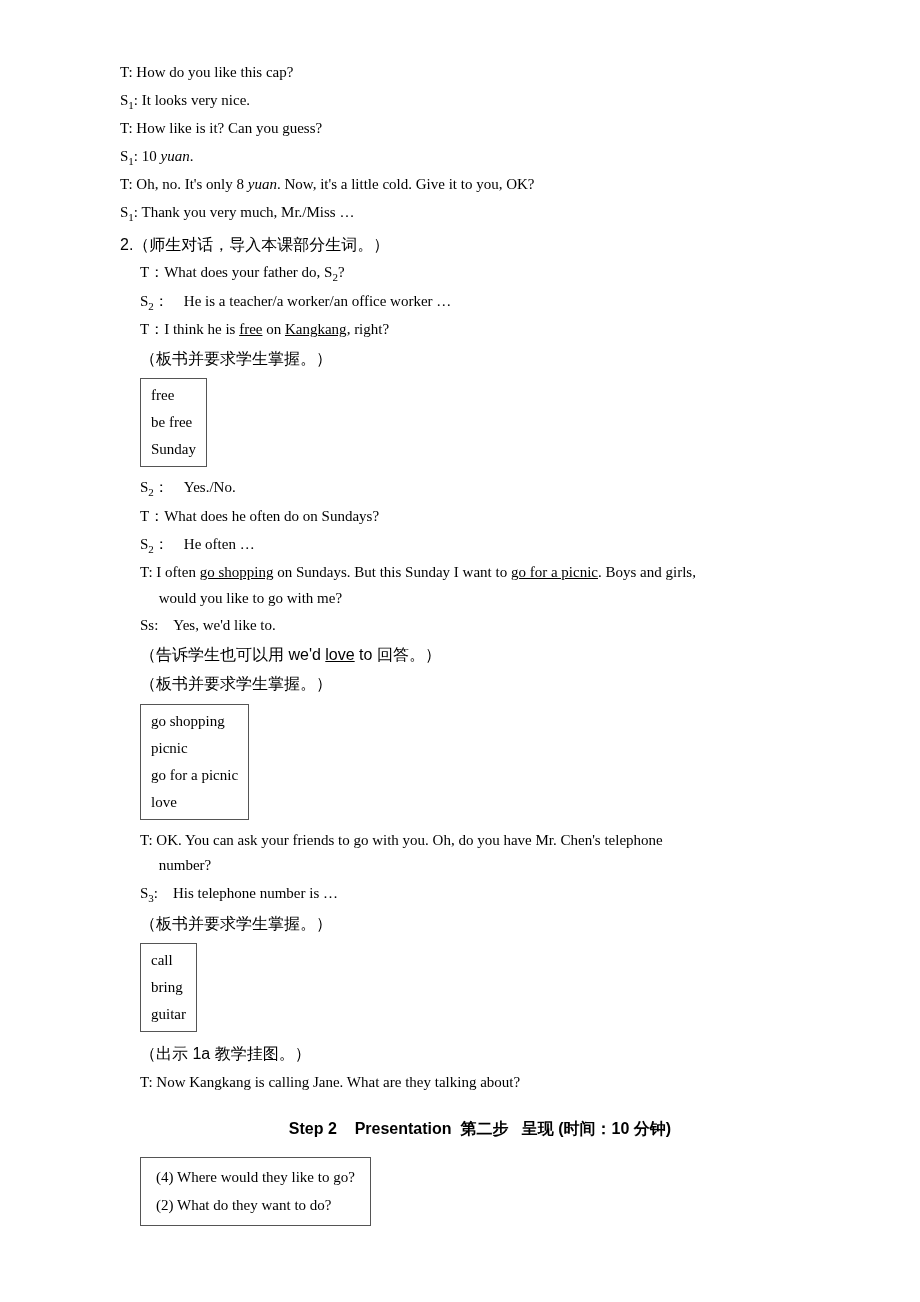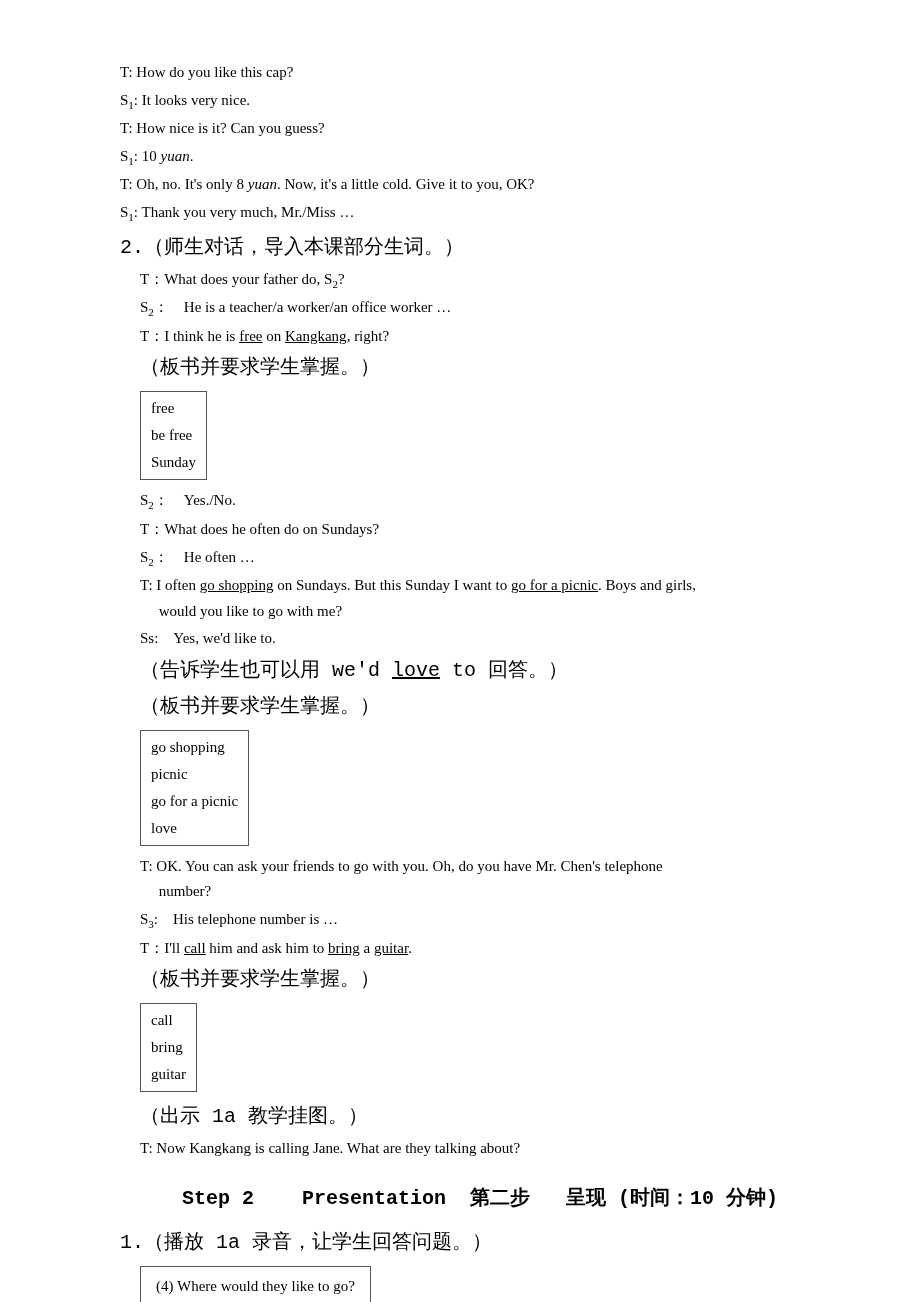--- a/index.html
+++ b/index.html
@@ -48,22 +48,22 @@
     }
 
     .step-header {
       text-align: center;
       font-weight: bold;
       margin: 20px 0 10px 0;
       font-size: 15px;
     }
 
     .chinese-text {
-      font-family: Liberation Mono, monospace;
-      font-size: 20px;
+      font-family: Liberation Sans, sans-serif;
+      font-size: 16px;
     }
 
     .sub {
       font-size: 11px;
       vertical-align: sub;
     }
 
     .questions-box {
       border: 1px solid #555;
       display: inline-block;
@@ -86,21 +86,21 @@
     <span>T:  How do you like this cap?</span>
   </div>
 
   
   <div class="line">
     <span>S<span class="sub">1</span>: It looks very nice.</span>
   </div>
 
   
   <div class="line">
-    <span>T:  How nice is it? Can you guess?</span>
+    <span>T:  How like is it? Can you guess?</span>
   </div>
 
   
   <div class="line">
     <span>S<span class="sub">1</span>: 10 <span class="italic">yuan</span>.</span>
   </div>
 
   
   <div class="line">
     <span>T:  Oh, no. It's only 8 <span class="italic">yuan</span>. Now, it's a little cold. Give it to you, OK?</span>
@@ -190,23 +190,20 @@
   <div class="line indent-1" style="margin-top: 4px;">
     <span>T:  OK. You can ask your friends to go with you. Oh, do you have Mr. Chen's telephone<br>&nbsp;&nbsp;&nbsp;&nbsp;&nbsp;number?</span>
   </div>
 
   
   <div class="line indent-1">
     <span>S<span class="sub">3</span>:&nbsp;&nbsp;&nbsp;&nbsp;His telephone number is …</span>
   </div>
 
   
-  <div class="line indent-1">
-    <span>T：I'll <span class="underline">call</span> him and ask him to <span class="underline">bring</span> a <span class="underline">guitar</span>.</span>
-  </div>
 
   
   <div class="line indent-1">
     <span class="chinese-text">（板书并要求学生掌握。）</span>
   </div>
 
   
   <div class="vocab-box">
     <div>call</div>
     <div>bring</div>
@@ -224,23 +221,20 @@
   </div>
 
   
   <div class="step-header">
     <span class="chinese-text">Step 2 &nbsp;&nbsp; Presentation &nbsp;<span style="font-weight:bold;">第二步 &nbsp;&nbsp;呈现</span> (时间：10 分钟)</span>
   </div>
 
   
 
   
-  <div class="line" style="margin-top: 4px;">
-    <span class="chinese-text">1.（播放 1a 录音，让学生回答问题。）</span>
-  </div>
 
   
   <div class="questions-box">
     <div>(4) Where would they like to go?</div>
     <div>(2) What do they want to do?</div>
   </div>
 
   
   
 

